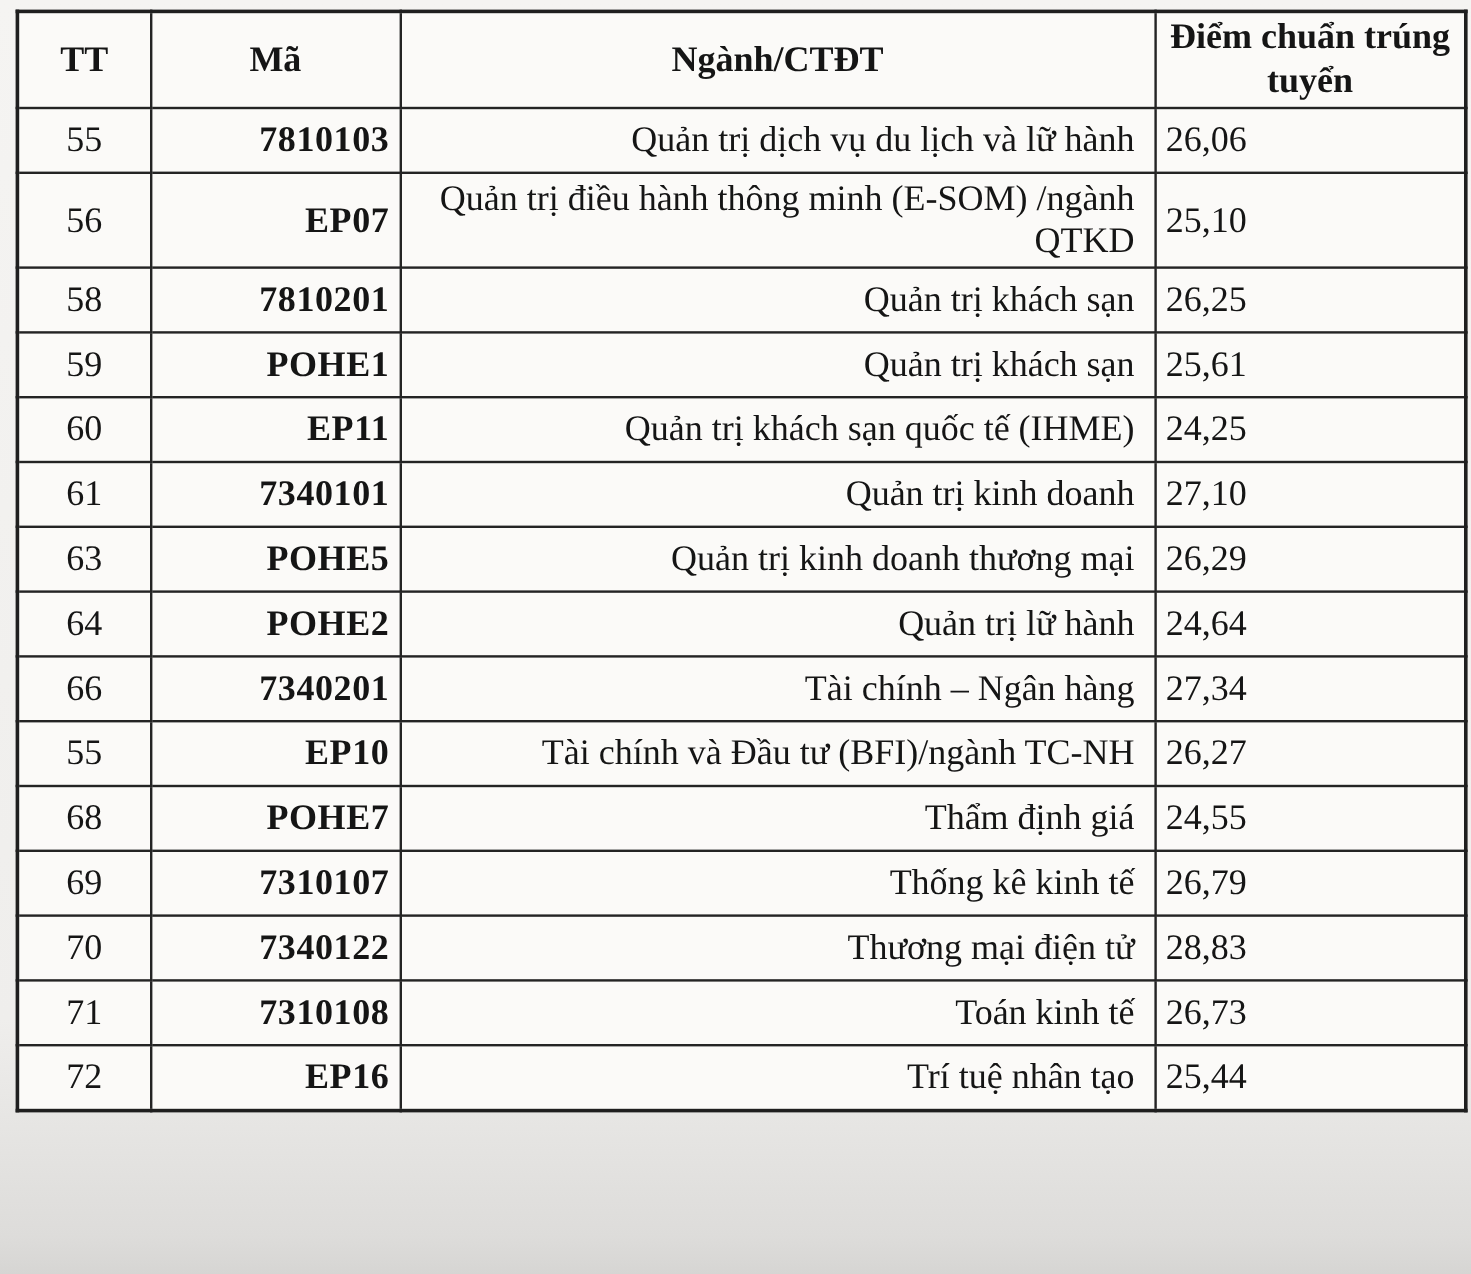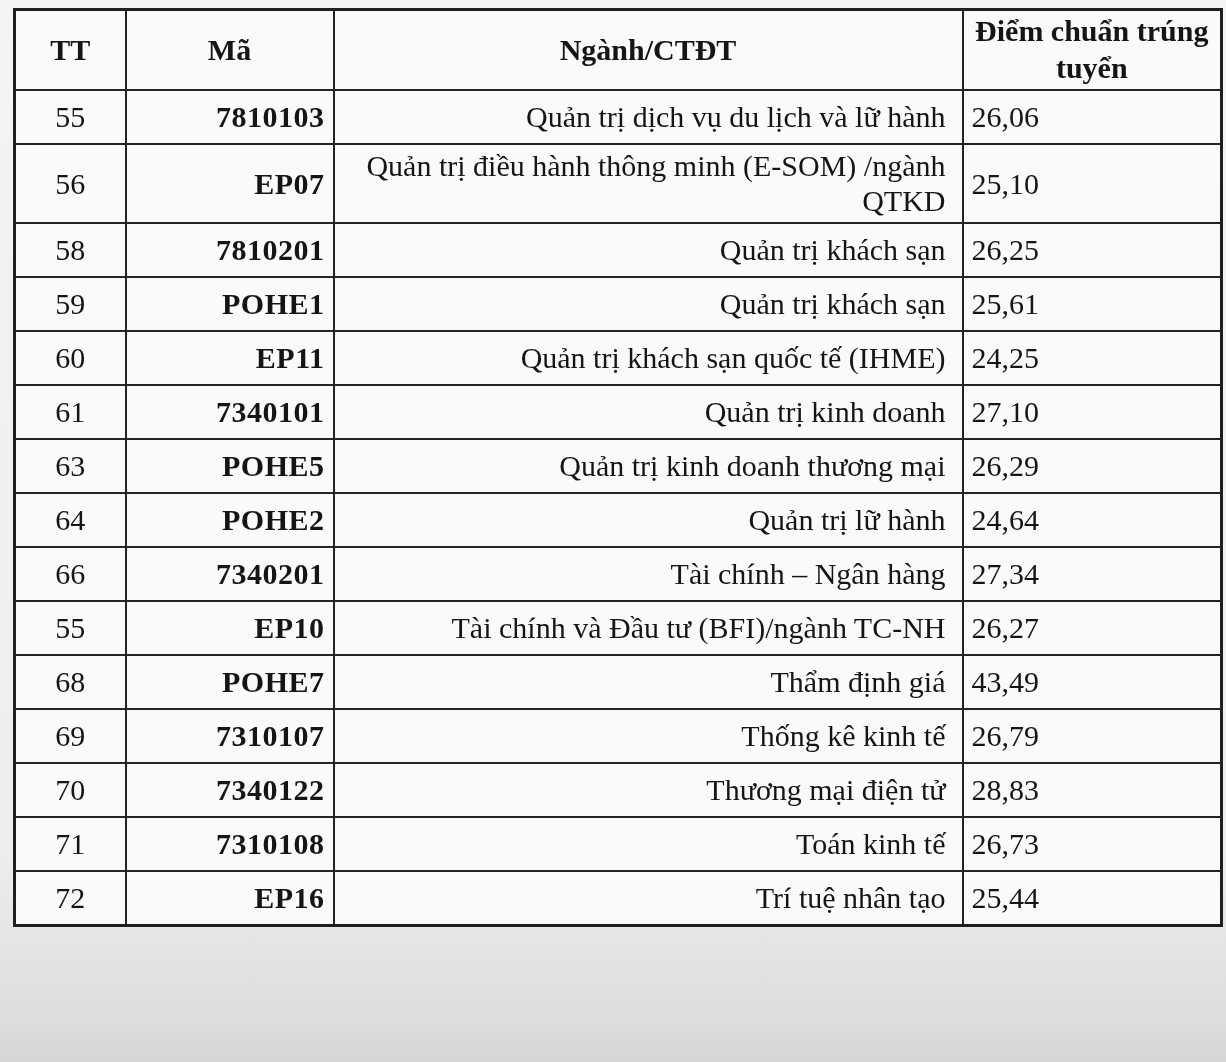--- a/index.html
+++ b/index.html
@@ -143,21 +143,21 @@
         <tr>
           <td class="tt">55</td>
           <td class="ma">EP10</td>
           <td class="nganh">Tài chính và Đầu tư (BFI)/ngành TC-NH</td>
           <td class="diem">26,27</td>
         </tr>
         <tr>
           <td class="tt">68</td>
           <td class="ma">POHE7</td>
           <td class="nganh">Thẩm định giá</td>
-          <td class="diem">43,49</td>
+          <td class="diem">24,55</td>
         </tr>
         <tr>
           <td class="tt">69</td>
           <td class="ma">7310107</td>
           <td class="nganh">Thống kê kinh tế</td>
           <td class="diem">26,79</td>
         </tr>
         <tr>
           <td class="tt">70</td>
           <td class="ma">7340122</td>

